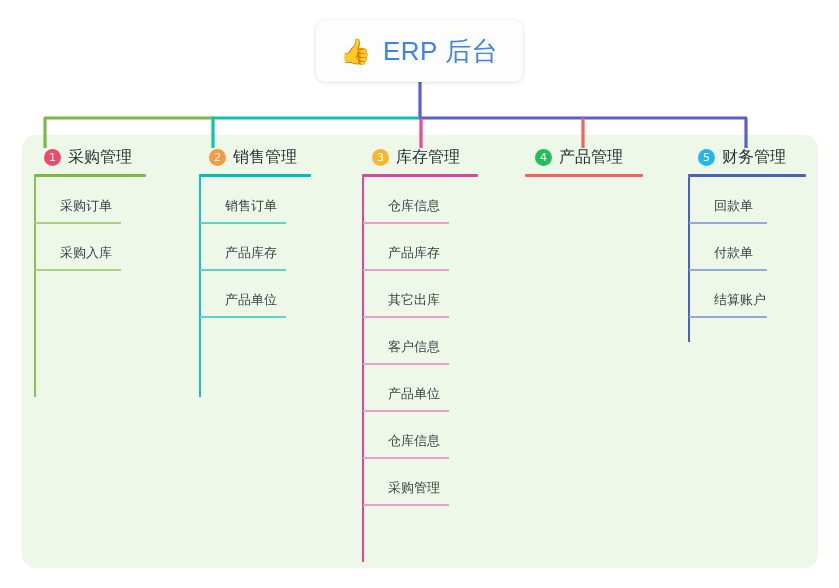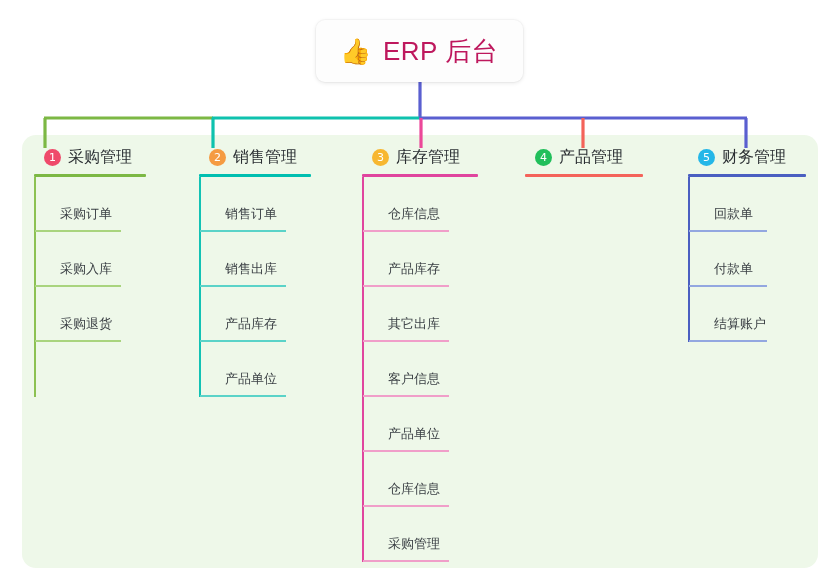--- a/index.html
+++ b/index.html
@@ -16,21 +16,21 @@
   .root-card{
     position:absolute;left:316px;top:20px;width:207px;height:62px;
     background:#fdfdfd;border-radius:9px;
     box-shadow:0 1px 4px rgba(0,0,0,.10),0 0 0 1px rgba(0,0,0,.025);
     display:flex;align-items:center;justify-content:center;
     gap:11px;
     z-index:5;
   }
   .root-emoji{font-size:25px;line-height:1;}
   .root-title{
-    font-size:26px;color:#be185d;letter-spacing:.5px;white-space:nowrap;
+    font-size:26px;color:#3b82f6;letter-spacing:.5px;white-space:nowrap;
   }
 
   
   .panel{
     position:absolute;left:22px;top:135px;width:796px;height:433px;
     background:#eef8e9;border-radius:14px;
   }
 
   
   #wires{position:absolute;left:0;top:0;width:839px;height:588px;z-index:2;}
@@ -44,21 +44,21 @@
   .badge{
     width:17px;height:17px;border-radius:50%;
     color:#fff;font-size:11px;line-height:17px;text-align:center;
     flex:none;font-family:"DejaVu Sans",sans-serif;
   }
   .col-title{font-size:16px;color:#2b2f33;white-space:nowrap;}
   .head-rule{height:3px;margin-top:5px;border-radius:1px;}
 
   .items{position:relative;margin-top:0;}
   .item{
-    position:relative;height:55px;
+    position:relative;height:47px;
   }
   .item-label{
     position:absolute;left:26px;bottom:9px;
     font-size:13px;color:#3a3f44;white-space:nowrap;
   }
   .item-rule{
     position:absolute;left:1px;bottom:0;height:1.6px;
   }
   .spine{
     position:absolute;left:0;top:0;width:1.8px;
@@ -98,43 +98,35 @@
         <div class="items">
           <div class="spine" style="background: rgb(140, 193, 82); height: 220px;"></div>
           <div class="item">
             <span class="item-label">采购订单</span>
             <div class="item-rule" style="background: rgb(169, 212, 126); width: 86px;"></div>
           </div>
           <div class="item">
             <span class="item-label">采购入库</span>
             <div class="item-rule" style="background: rgb(169, 212, 126); width: 86px;"></div>
           </div>
-          <div class="item">
-            <span class="item-label">采购退货</span>
-            <div class="item-rule" style="background: rgb(169, 212, 126); width: 86px;"></div>
-          </div>
         </div>
       </div>
       <div class="col" style="left: 199px; width: 118px;">
         <div class="col-head">
           <span class="badge" style="background: rgb(245, 155, 66);">2</span>
           <span class="col-title">销售管理</span>
         </div>
         <div class="head-rule" style="background: rgb(0, 191, 176); width: 112px;"></div>
         <div class="items">
           <div class="spine" style="background: rgb(18, 194, 180); height: 220px;"></div>
           <div class="item">
             <span class="item-label">销售订单</span>
             <div class="item-rule" style="background: rgb(90, 211, 200); width: 86px;"></div>
           </div>
           <div class="item">
-            <span class="item-label">销售出库</span>
-            <div class="item-rule" style="background: rgb(90, 211, 200); width: 86px;"></div>
-          </div>
-          <div class="item">
             <span class="item-label">产品库存</span>
             <div class="item-rule" style="background: rgb(90, 211, 200); width: 86px;"></div>
           </div>
           <div class="item">
             <span class="item-label">产品单位</span>
             <div class="item-rule" style="background: rgb(90, 211, 200); width: 86px;"></div>
           </div>
         </div>
       </div>
       <div class="col" style="left: 362px; width: 118px;">

